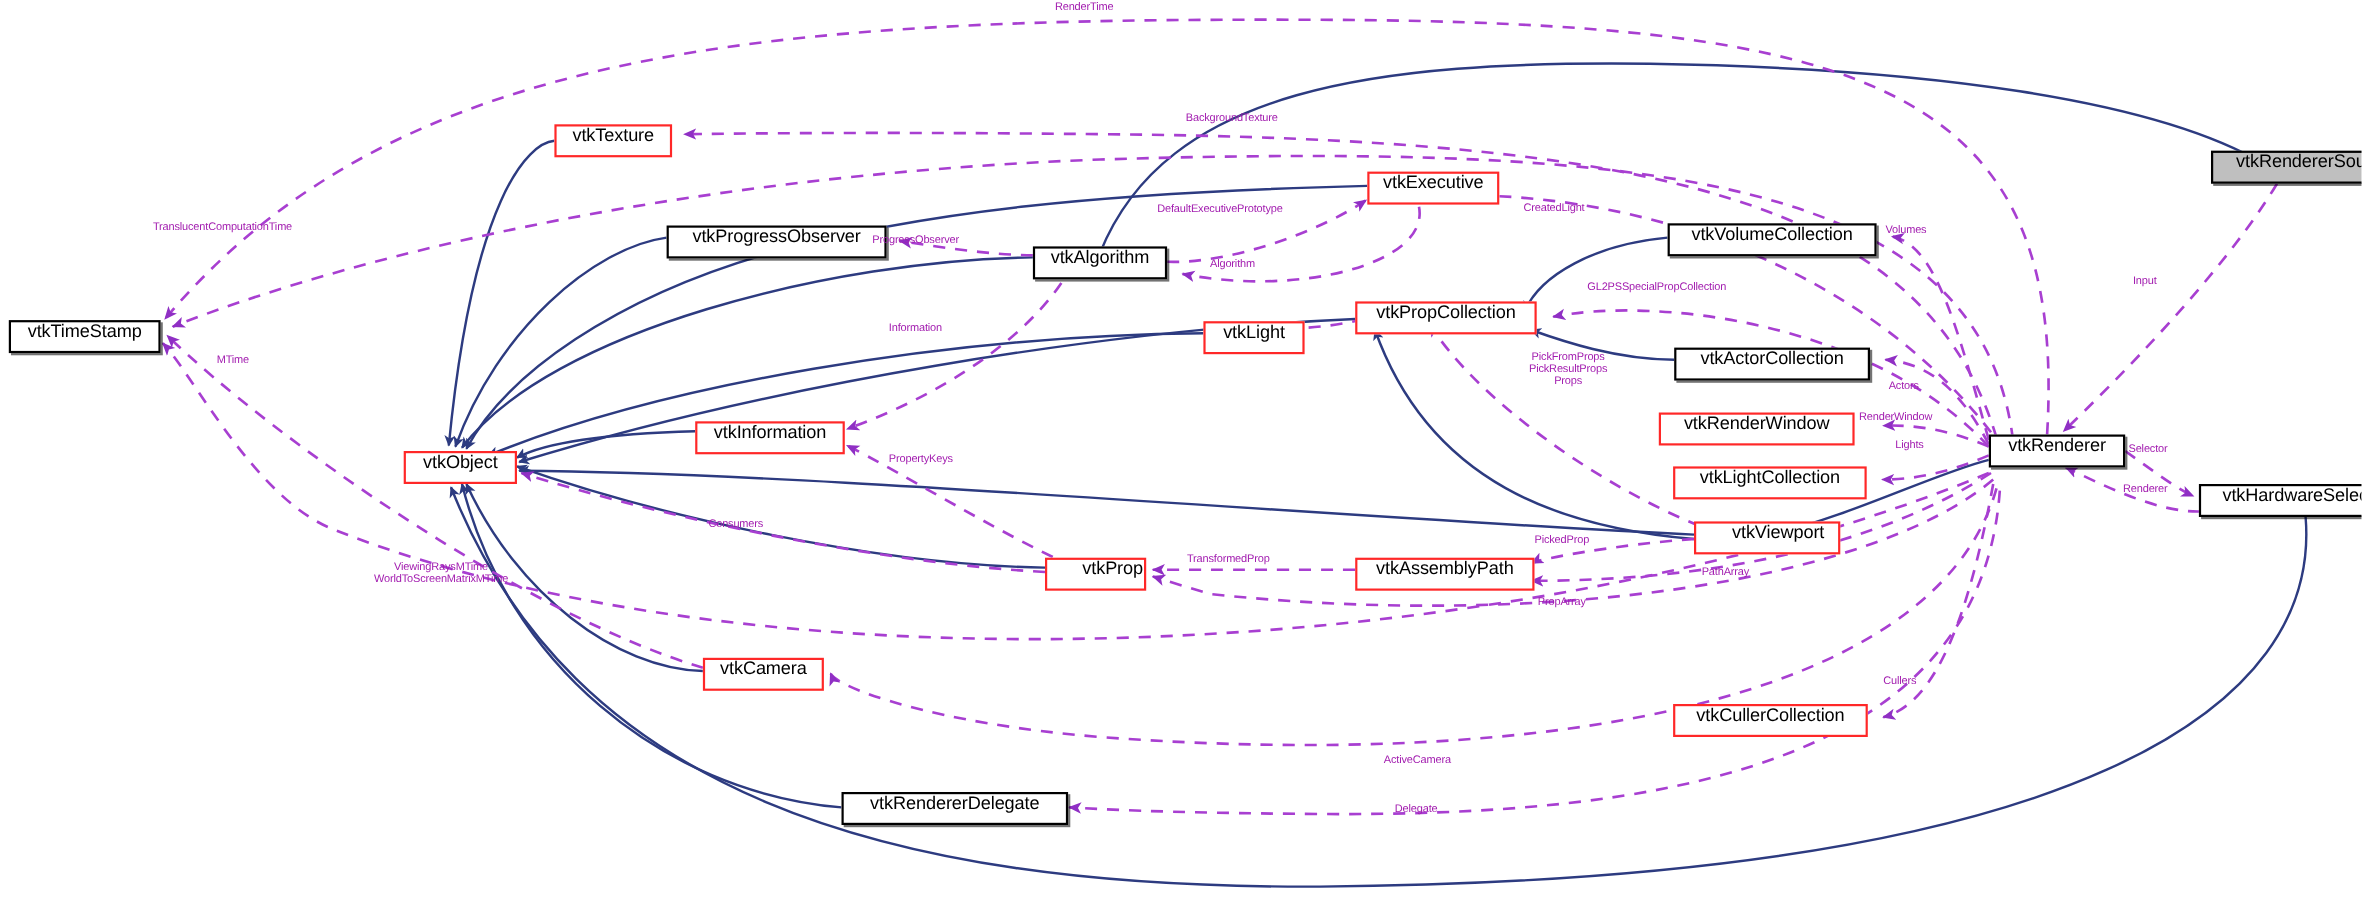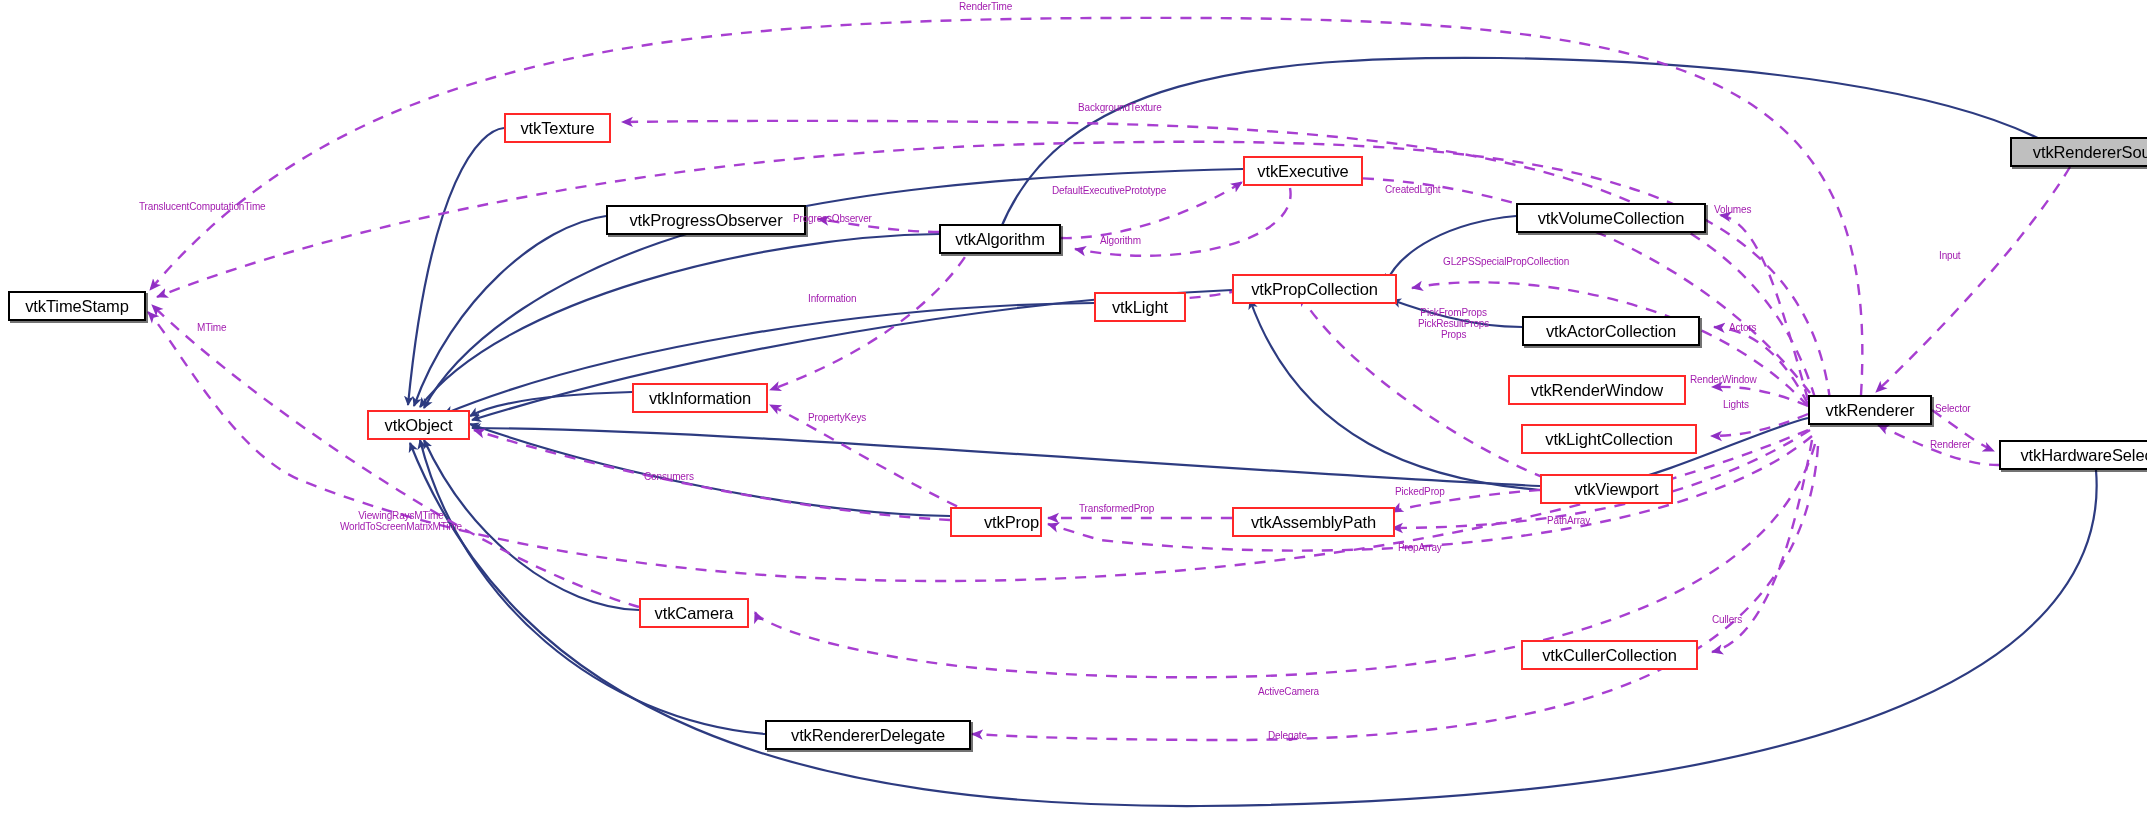--- a/index.html
+++ b/index.html
@@ -31,21 +31,20 @@
   .edge-dashed {
     fill: none;
     stroke: #a83fd1;
     stroke-width: 2.4;
     stroke-dasharray: 11,9;
   }
   .node-box {
     position: absolute;
     box-sizing: border-box;
     display: flex;
-    align-items: center;
     justify-content: center;
     white-space: nowrap;
     font-size: 16.5px;
     line-height: 1;
     color: #000000;
     letter-spacing: -0.1px;
     background: #ffffff;
     border: 2px solid #000000;
     height: 30px;
     box-shadow: 2px 2px 0 rgba(0,0,0,0.55);
@@ -260,22 +259,22 @@
       <div class="edge-label" style="left: 1078px; top: 103px;">BackgroundTexture</div>
       <div class="edge-label" style="left: 139px; top: 202px;">TranslucentComputationTime</div>
       <div class="edge-label" style="left: 793px; top: 214px;">ProgressObserver</div>
       <div class="edge-label" style="left: 1052px; top: 186px;">DefaultExecutivePrototype</div>
       <div class="edge-label" style="left: 1385px; top: 185px;">CreatedLight</div>
       <div class="edge-label" style="left: 1714px; top: 205px;">Volumes</div>
       <div class="edge-label" style="left: 1100px; top: 236px;">Algorithm</div>
       <div class="edge-label" style="left: 1443px; top: 257px;">GL2PSSpecialPropCollection</div>
       <div class="edge-label" style="left: 197px; top: 323px;">MTime</div>
       <div class="edge-label" style="left: 808px; top: 294px;">Information</div>
-      <div class="edge-label" style="left: 1390px; top: 308px; margin-left: 28px;">PickFromProps<br>PickResultProps<br>Props</div>
-      <div class="edge-label" style="left: 1717px; top: 323px; margin-left: 12px;">Actors</div>
+      <div class="edge-label" style="left: 1390px; top: 320px;">PickFromProps<br>PickResultProps<br>Props</div>
+      <div class="edge-label" style="left: 1717px; top: 347px;">Actors</div>
       <div class="edge-label" style="left: 1690px; top: 375px;">RenderWindow</div>
       <div class="edge-label" style="left: 808px; top: 413px;">PropertyKeys</div>
       <div class="edge-label" style="left: 1723px; top: 400px;">Lights</div>
       <div class="edge-label" style="left: 1935px; top: 404px;">Selector</div>
       <div class="edge-label" style="left: 1939px; top: 251px;">Input</div>
       <div class="edge-label" style="left: 1930px; top: 440px;">Renderer</div>
       <div class="edge-label" style="left: 644px; top: 472px;">Consumers</div>
       <div class="edge-label" style="left: 1079px; top: 504px;">TransformedProp</div>
       <div class="edge-label" style="left: 1395px; top: 487px;">PickedProp</div>
       <div class="edge-label" style="left: 1547px; top: 516px;">PathArray</div>

